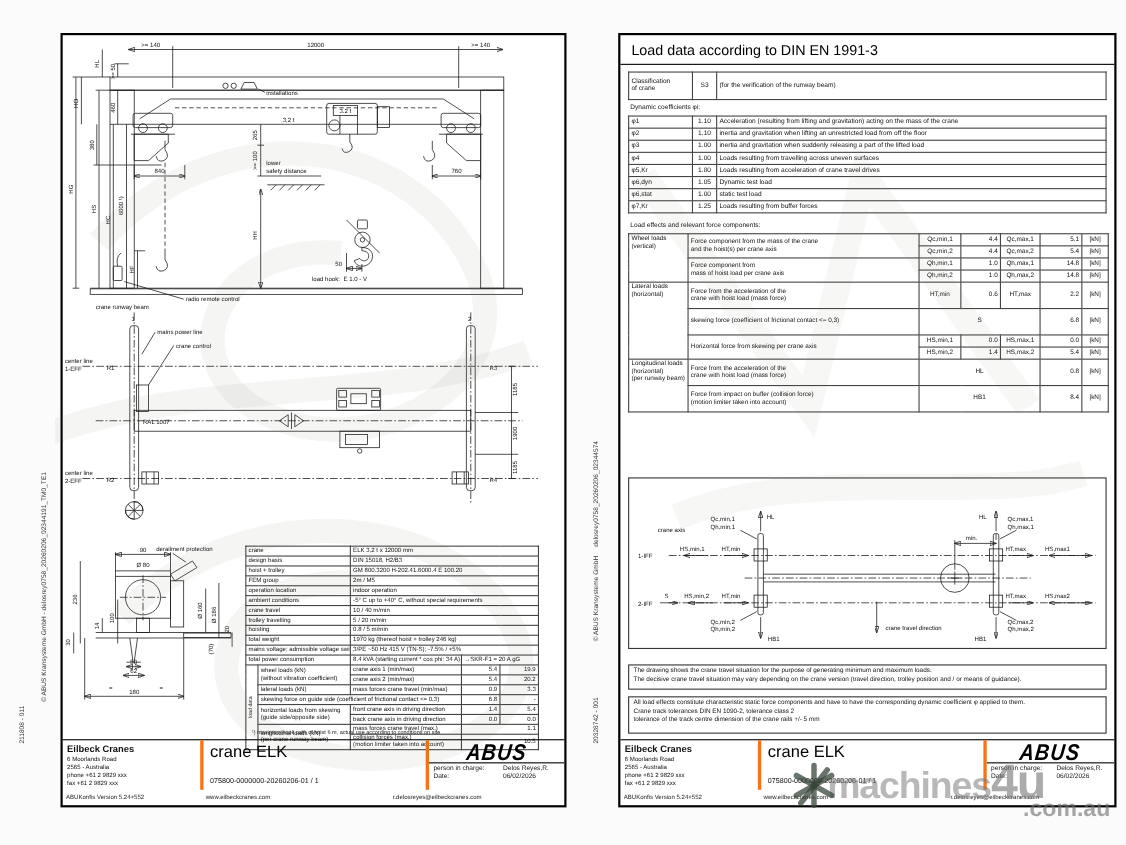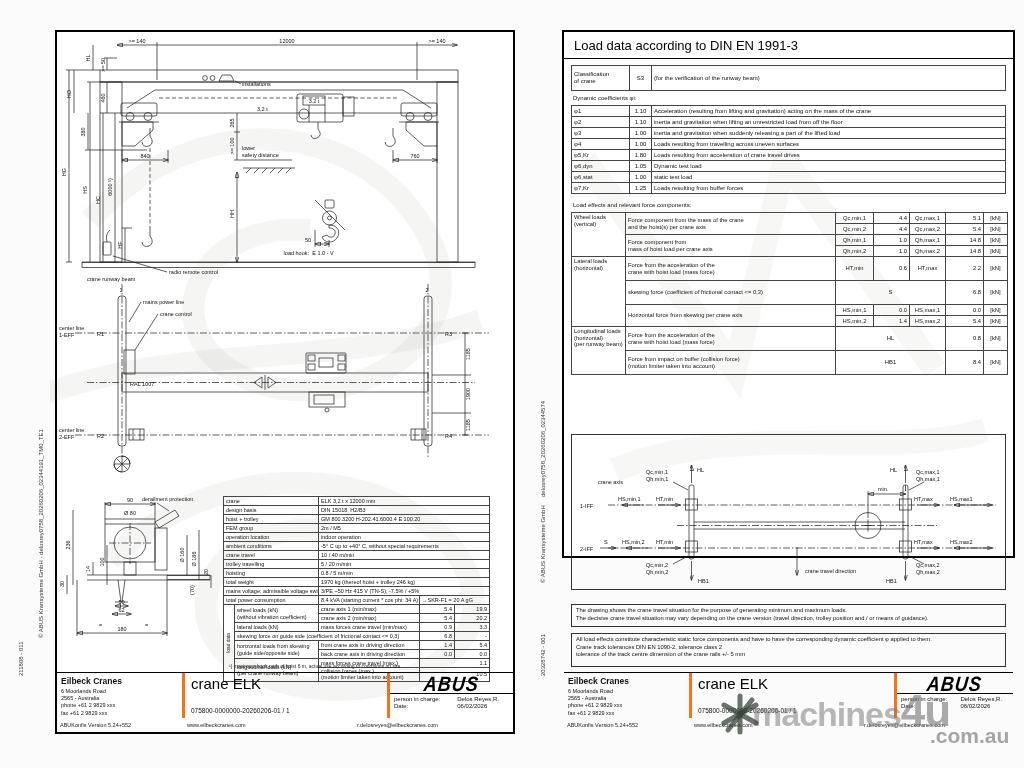--- a/index.html
+++ b/index.html
@@ -1,20 +1,20 @@
 <!DOCTYPE html>
 <html><head>
 <meta charset="utf-8">
 <style>
   html,body{margin:0;padding:0}
   body{position:relative;width:1024px;height:768px;background:#fbfbfb;
        font-family:"Liberation Sans",sans-serif;color:#111;overflow:hidden}
   .page{position:absolute;background:#fff;border:2px solid #000;box-sizing:border-box}
   #lp{left:55px;top:30px;width:460px;height:704px}
-  #rp{left:562px;top:30px;width:453px;height:528px}
+  #rp{left:562px;top:30px;width:453px;height:704px}
 
   
   .vtext{position:absolute;font-size:6px;color:#333;white-space:nowrap;
          transform:rotate(-90deg);transform-origin:0 0}
 
   
   .tech line,.tech path,.tech rect,.tech circle,.tech polygon{stroke:#1a1a1a;fill:none;stroke-width:0.7}
   .tech text{fill:#111;stroke:none;font-size:5.5px;font-family:"Liberation Sans",sans-serif}
   .dd{stroke-dasharray:7 2 1.5 2;stroke-width:0.55}
   .dd2{stroke-dasharray:4 2.5;stroke-width:0.55}

